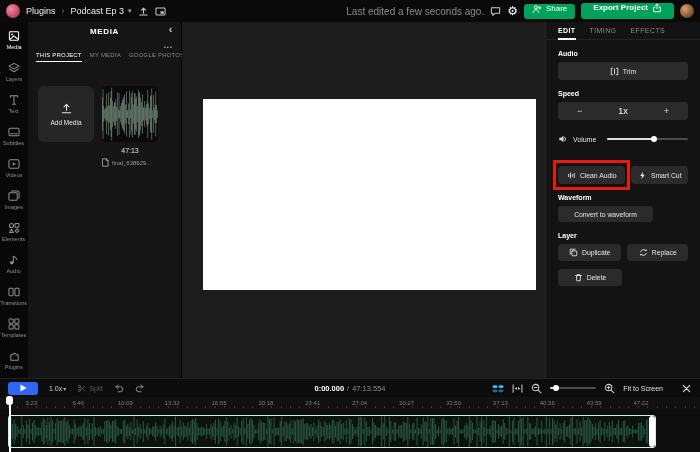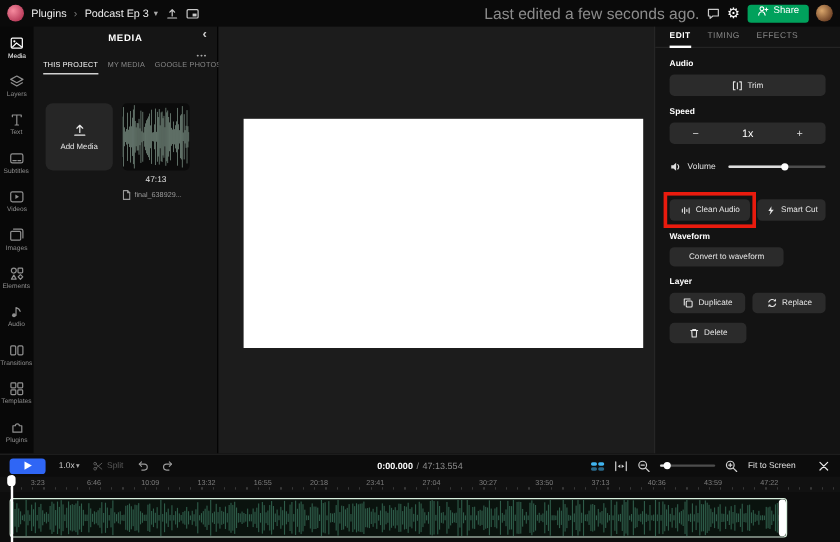--- a/index.html
+++ b/index.html
@@ -13,21 +13,21 @@
 
   
   .topbar{position:absolute;top:0;left:0;width:700px;height:22px;background:#0a0a0a;display:flex;align-items:center;padding:0 6px;gap:6px;z-index:9;}
   .avatar{width:14px;height:14px;border-radius:50%;background:radial-gradient(circle at 35% 35%,#f58a9e,#b93b5a 75%);flex:none;}
   .avatar.user{background:radial-gradient(circle at 35% 35%,#d9a66b,#6e4226 75%);}
   .tb-text{font-size:9px;color:#ececec;white-space:nowrap;}
   .tb-sep{color:#777;font-size:9px;}
   .tb-caret{color:#aaa;font-size:7px;margin-left:-2px;}
   .tb-icon{color:#c9c9c9;}
   .tb-icon svg{width:11px;height:11px;}
-  .tb-edited{margin-left:auto;font-size:13px;color:#8b8b8b;white-space:nowrap;}
+  .tb-edited{margin-left:auto;font-size:10px;color:#8b8b8b;white-space:nowrap;}
   .gear{font-size:12px;color:#fff;line-height:1;}
   .btn-green{background:var(--accent-green,#00A15C);color:#fff;border-radius:3px;display:flex;align-items:flex-start;gap:4px;font-size:8px;padding:0 8px;height:15px;white-space:nowrap;}
   .btn-green svg{width:10px;height:10px;}
   .btn-export{height:16px;font-weight:bold;padding:0 12px;}
 
   
   .rail{position:absolute;top:22px;left:0;width:28px;height:356px;background:#080808;display:flex;flex-direction:column;align-items:center;padding-top:2px;}
   .rail-item{width:100%;height:32px;display:flex;flex-direction:column;align-items:center;justify-content:center;gap:2px;color:#8f8f8f;}
   .rail-item.active{color:#fff;}
   .rail-item svg{width:12px;height:12px;}
@@ -151,20 +151,26 @@
         </svg>
     </span>
     <span class="gear">⚙</span>
     <div class="btn-green">
       <svg viewBox="0 0 12 12">
           <circle cx="4.7" cy="4" r="1.9"></circle>
           <path d="M1.5 10.3c.3-2.3 1.6-3.3 3.2-3.3s2.9 1 3.2 3.3"></path>
           <path d="M9.2 3.2v3M7.7 4.7h3"></path>
         </svg>
       <span>Share</span>
+    </div>
+    <div class="btn-green btn-export">
+      <span>Export Project</span>
+      <svg viewBox="0 0 12 12">
+          <path d="M6 1.2v5.6M4 3.2 6 1.2l2 2M3.5 5H2v5.5h8V5H8.5"></path>
+        </svg>
     </div>
     <div class="avatar user"></div>
   </div>
 
   <div class="rail">
     <div class="rail-item active">
       <svg viewBox="0 0 13 13">
           <rect x="1.5" y="2" width="10" height="9" rx="1"></rect>
           <circle class="f" cx="4.3" cy="4.8" r="1"></circle>
           <path d="M2.5 10 6.2 6.3 11 10"></path>

